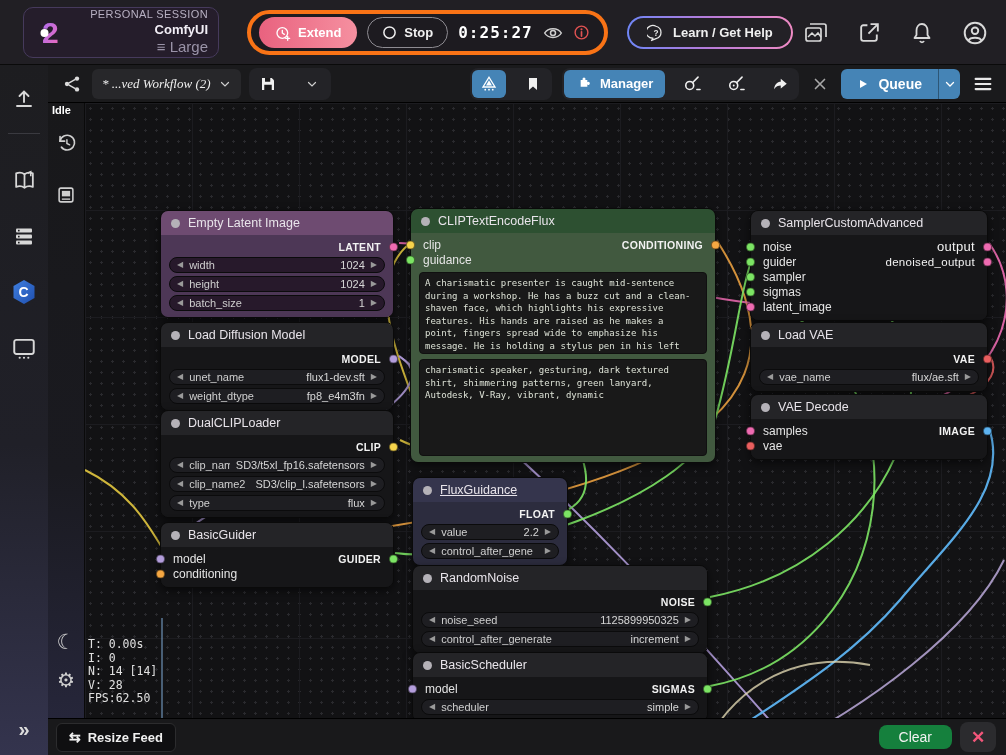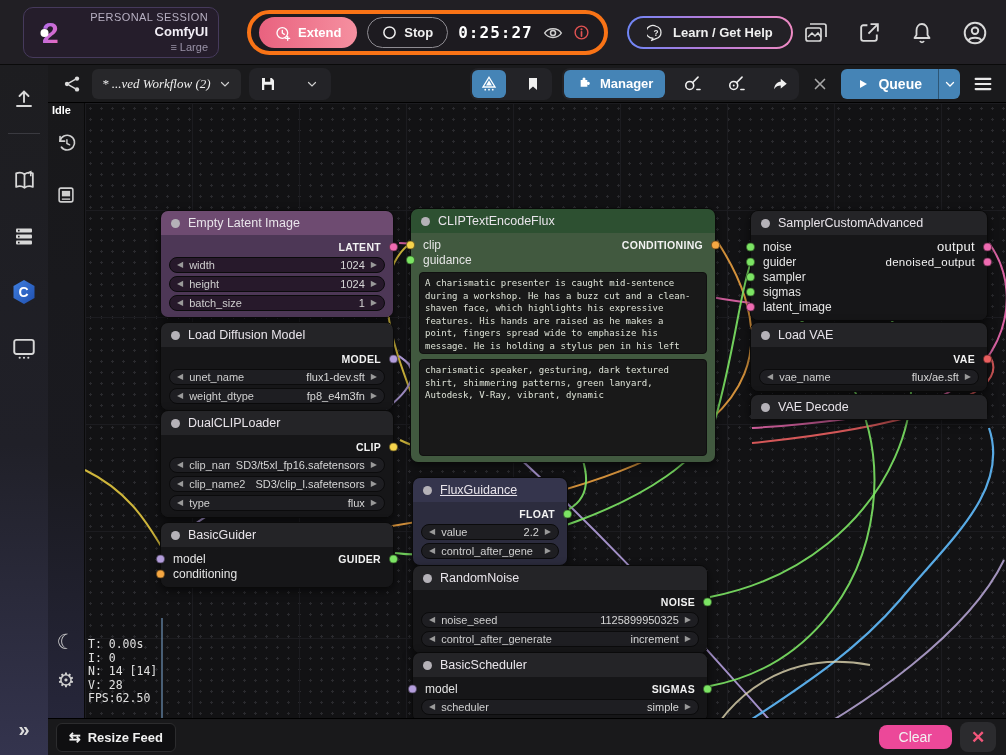--- a/index.html
+++ b/index.html
@@ -9,21 +9,21 @@
 
   
   .topbar { position:absolute; left:0; top:0; width:1006px; height:65px;
     background:#211f24; border-bottom:1px solid #0a0a0a; z-index:30; }
   .session-card { position:absolute; left:23px; top:7px; width:196px; height:51px;
     background:#251d2b; border:1px solid #463a5c; border-radius:10px;
     display:flex; align-items:center; padding:4px 10px 4px 8px; }
   .session-text { margin-left:auto; text-align:right; line-height:1.25; }
   .session-label { font-size:11px; color:#b7b0c2; letter-spacing:.4px; }
   .session-app { font-size:13px; font-weight:bold; color:#f2eef6; }
-  .session-size { font-size:11px; color:#9a93a8; }
+  .session-size { font-size:15px; color:#9a93a8; }
   .timer-group { position:absolute; left:247px; top:10px; height:45px;
     border:4px solid #f97316; border-radius:23px; display:flex; align-items:center;
     padding:0 14px 0 8px; gap:10px; background:#1d1b20; }
   .btn-extend { height:31px; border-radius:16px; border:none; cursor:pointer;
     background:linear-gradient(90deg,#e9627f,#f590a0); color:#fff; font-weight:bold;
     font-size:13px; display:flex; align-items:center; gap:7px; padding:0 16px;
     font-family:inherit; }
   .btn-stop { height:31px; border-radius:16px; background:transparent;
     border:1px solid #8e8c92; color:#f0f0f0; font-weight:bold; font-size:13px;
     display:flex; align-items:center; gap:7px; padding:0 14px; cursor:pointer;
@@ -136,21 +136,21 @@
   .stats { position:absolute; left:88px; top:638px; z-index:4;
     font-family:"DejaVu Sans Mono", monospace; font-size:11.5px; line-height:13.5px;
     color:#e0e0e0; }
   .bottombar { position:absolute; left:48px; top:718px; width:958px; height:37px;
     background:#19191b; border-top:1px solid #000; z-index:29;
     display:flex; align-items:center; }
   .btn-resize { margin-left:8px; background:#0f0f11; border:1px solid #2c2c2e;
     border-radius:6px; height:29px; color:#f0f0f0; font-size:13px; font-weight:bold;
     display:flex; align-items:center; gap:7px; padding:0 12px; cursor:pointer;
     font-family:inherit; }
-  .btn-clear { margin-left:auto; background:#ec4899; border:none; border-radius:8px;
+  .btn-clear { margin-left:auto; background:#15803d; border:none; border-radius:8px;
     height:24px; color:#f2f2f2; font-size:14px; padding:0 20px; cursor:pointer;
     font-family:inherit; }
   .btn-close-feed { margin:0 10px 0 8px; background:#2b2b2e; border:none; border-radius:8px;
     height:30px; width:36px; color:#f2567a; font-size:17px; font-weight:bold;
     cursor:pointer; font-family:inherit; }
   svg { display:block; }
 </style>
 </head>
 <body>
 
@@ -681,20 +681,32 @@
           <span class="warr">▶</span>
         </div>
     </div>
   </div>
 
   <div class="node t-def" style="left:750px; top:394px; width:238px;">
     <div class="nh">
         <span class="ndot"></span>
         <span>VAE Decode</span>
       </div>
+    <div class="nb">
+      <div class="srow">
+          <span class="sdot in c-pink"></span>
+          <span class="in-label">samples</span>
+          <span class="out-label">IMAGE</span>
+          <span class="sdot out c-blue"></span>
+        </div>
+      <div class="srow">
+          <span class="sdot in c-red"></span>
+          <span class="in-label">vae</span>
+        </div>
+    </div>
   </div>
 
   <div class="stats">
     <div>T: 0.00s</div>
     <div>I: 0</div>
     <div>N: 14 [14]</div>
     <div>V: 28</div>
     <div>FPS:62.50</div>
   </div>
 

